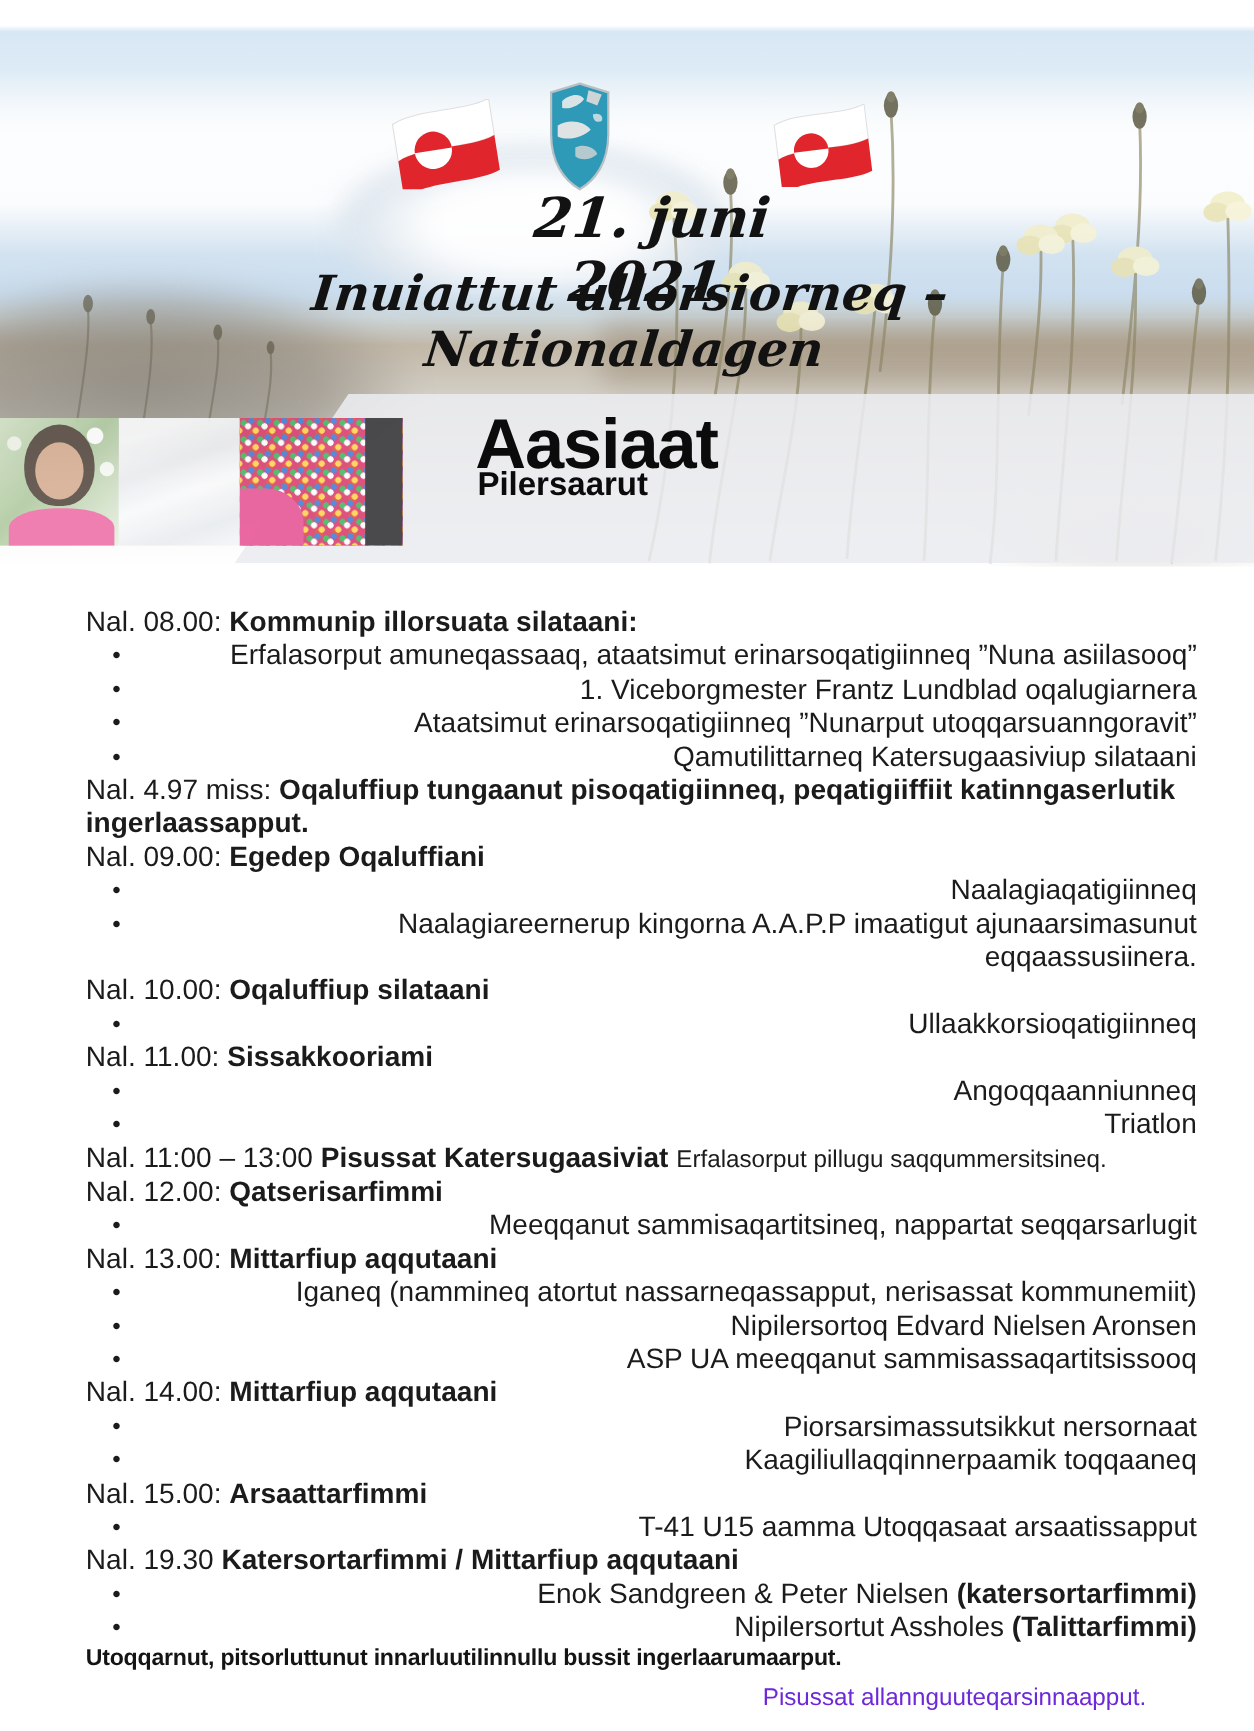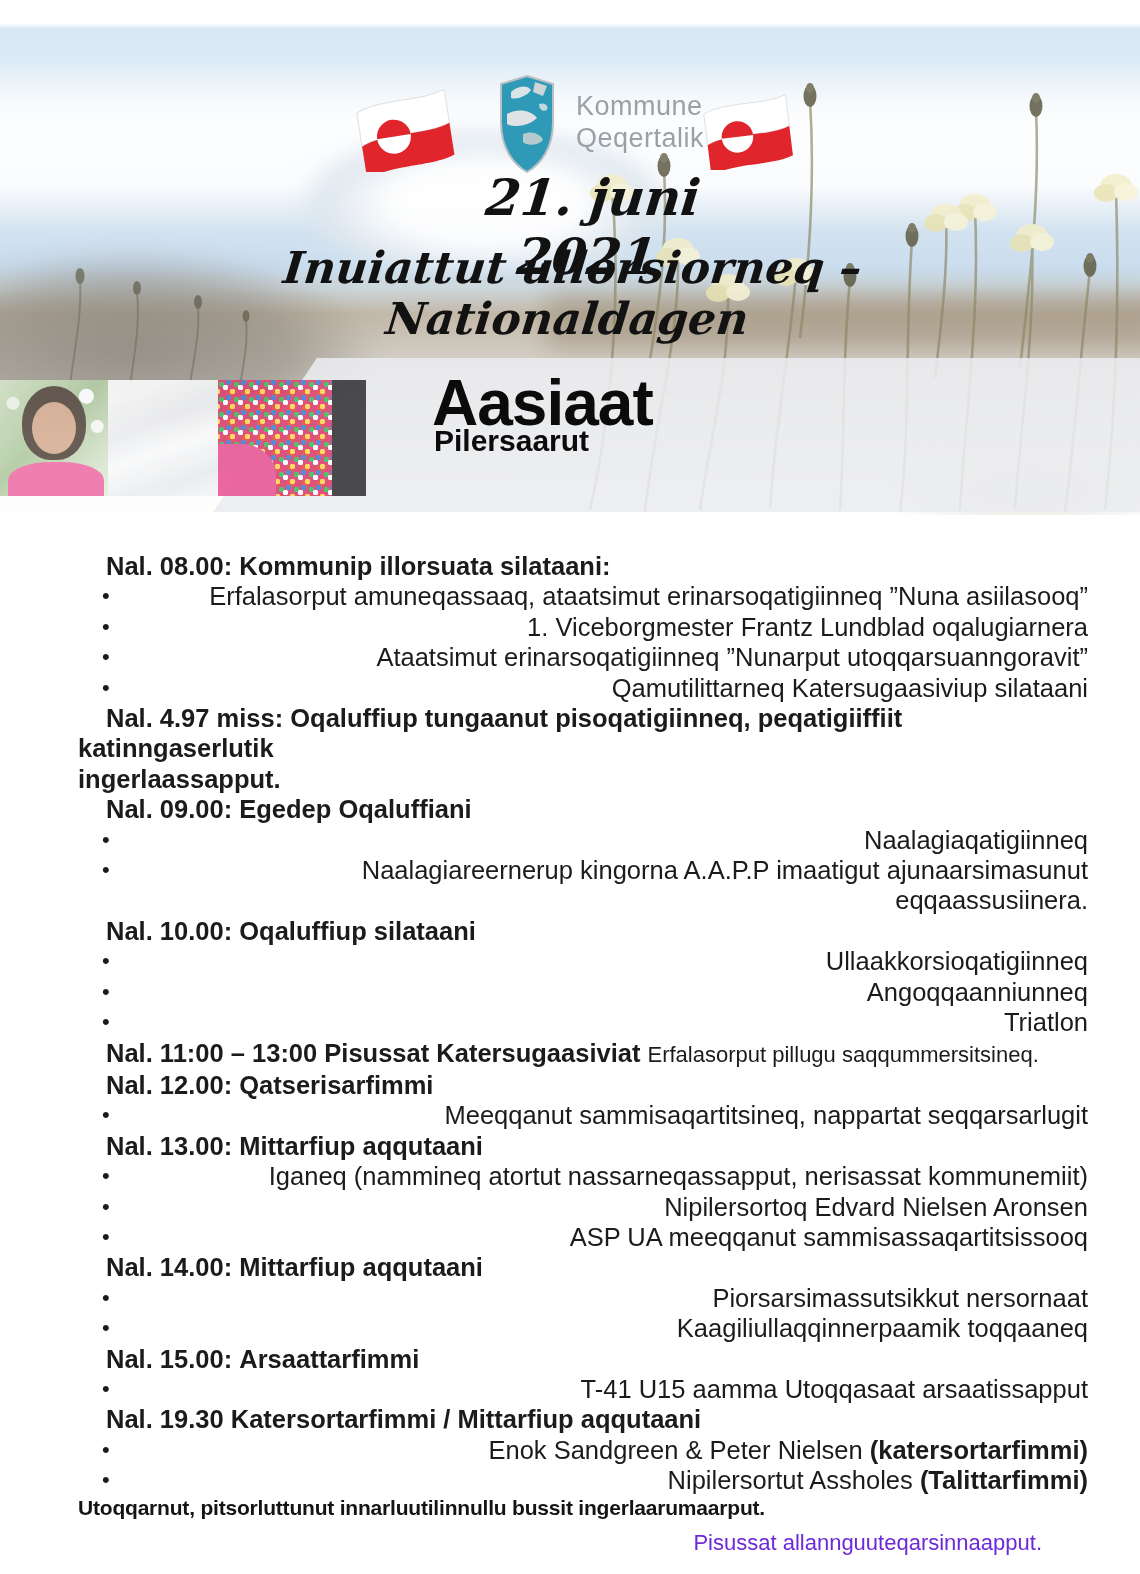--- a/index.html
+++ b/index.html
@@ -77,21 +77,21 @@
   .beads-pink{position:absolute;left:0;bottom:0;width:58px;height:52px;background:#e6418a;
       border-radius:0 60% 0 0;}
 
   .city-title{position:absolute;left:432px;top:366px;font-size:64px;font-weight:bold;
       letter-spacing:-1px;color:#0b0b0b;}
   .city-sub{position:absolute;left:434px;top:424px;font-size:30px;font-weight:bold;color:#0b0b0b;}
 
   
   .program{position:absolute;left:78px;top:551px;width:1010px;font-size:25.5px;
       line-height:30.4px;color:#1b1b1b;}
-  .entry-head .time{font-weight:bold;margin-left:28px;}
+  .entry-head .time{font-weight:normal;}
   .entry-head .loc{font-weight:bold;white-space:pre-wrap;}
   .entry-head .note{font-size:22px;font-weight:normal;}
   .bullet-row{display:flex;padding-left:24px;}
   .bullet-row .dot{flex:none;width:24px;font-size:22px;line-height:30.4px;}
   .bullet-row .btext{flex:1;white-space:pre-wrap;text-align:right;}
   .bullet-row .btext b{font-weight:bold;}
 
   .foot-bus{position:absolute;left:78px;top:1496px;font-size:21px;font-weight:bold;
       letter-spacing:-.2px;color:#141414;}
   .foot-change{position:absolute;right:98px;top:1530px;font-size:22px;color:#6d28d9;}
@@ -186,24 +186,20 @@
     </svg>
 
     <svg class="logo" viewBox="0 0 60 100">
       <path d="M30,2 L56,10 L56,48 C56,74 44,90 30,98 C16,90 4,74 4,48 L4,10 Z" fill="#2f9ab7" stroke="#b9c0c4" stroke-width="2"></path>
       <path d="M14,18 C20,12 30,10 34,16 C30,22 20,26 14,24 Z" fill="#e8eaea" opacity=".92"></path>
       <path d="M38,8 L50,12 L46,22 L36,18 Z" fill="#cfd4d6"></path>
       <path d="M10,40 C20,34 34,36 40,44 C32,52 18,54 10,50 Z" fill="#dfe3e4"></path>
       <path d="M26,60 C34,56 44,60 46,66 C40,72 30,72 26,68 Z" fill="#ccd2d4" opacity=".85"></path>
       <path d="M42,30 C48,28 52,32 50,36 C46,38 42,36 42,30 Z" fill="#e3e6e7" opacity=".8"></path>
     </svg>
-    <div class="logo-text">
-      <div>Kommune</div>
-      <div>Qeqertalik</div>
-    </div>
 
     <div class="script script-date">21. juni 2021</div>
     <div class="script script-line">Inuiattut ullorsiorneq – Nationaldagen</div>
 
     <div class="grayband"></div>
 
     <div class="photostrip">
       <div class="seg girl">
         <div class="girl-hair"></div>
         <div class="girl-face"></div>
@@ -248,20 +244,21 @@
       <div class="bullet-row">
         <span class="dot">•</span>
         <span class="btext">Naalagiareernerup kingorna A.A.P.P imaatigut ajunaarsimasunut
 eqqaassusiinera.</span>
       </div>
       <div class="entry-head"><span class="time">Nal. 10.00:</span> <span class="loc">Oqaluffiup silataani</span></div>
       <div class="bullet-row">
         <span class="dot">•</span>
         <span class="btext">Ullaakkorsioqatigiinneq</span>
       </div>
+      <div class="entry-head"><span class="time">Nal. 11.00:</span> <span class="loc">Sissakkooriami</span></div>
       <div class="bullet-row">
         <span class="dot">•</span>
         <span class="btext">Angoqqaanniunneq</span>
       </div>
       <div class="bullet-row">
         <span class="dot">•</span>
         <span class="btext">Triatlon</span>
       </div>
       <div class="entry-head"><span class="time">Nal. 11:00 – 13:00</span> <span class="loc">Pisussat Katersugaasiviat</span> <span class="note">Erfalasorput pillugu saqqummersitsineq.</span></div>
       <div class="entry-head"><span class="time">Nal. 12.00:</span> <span class="loc">Qatserisarfimmi</span></div>

